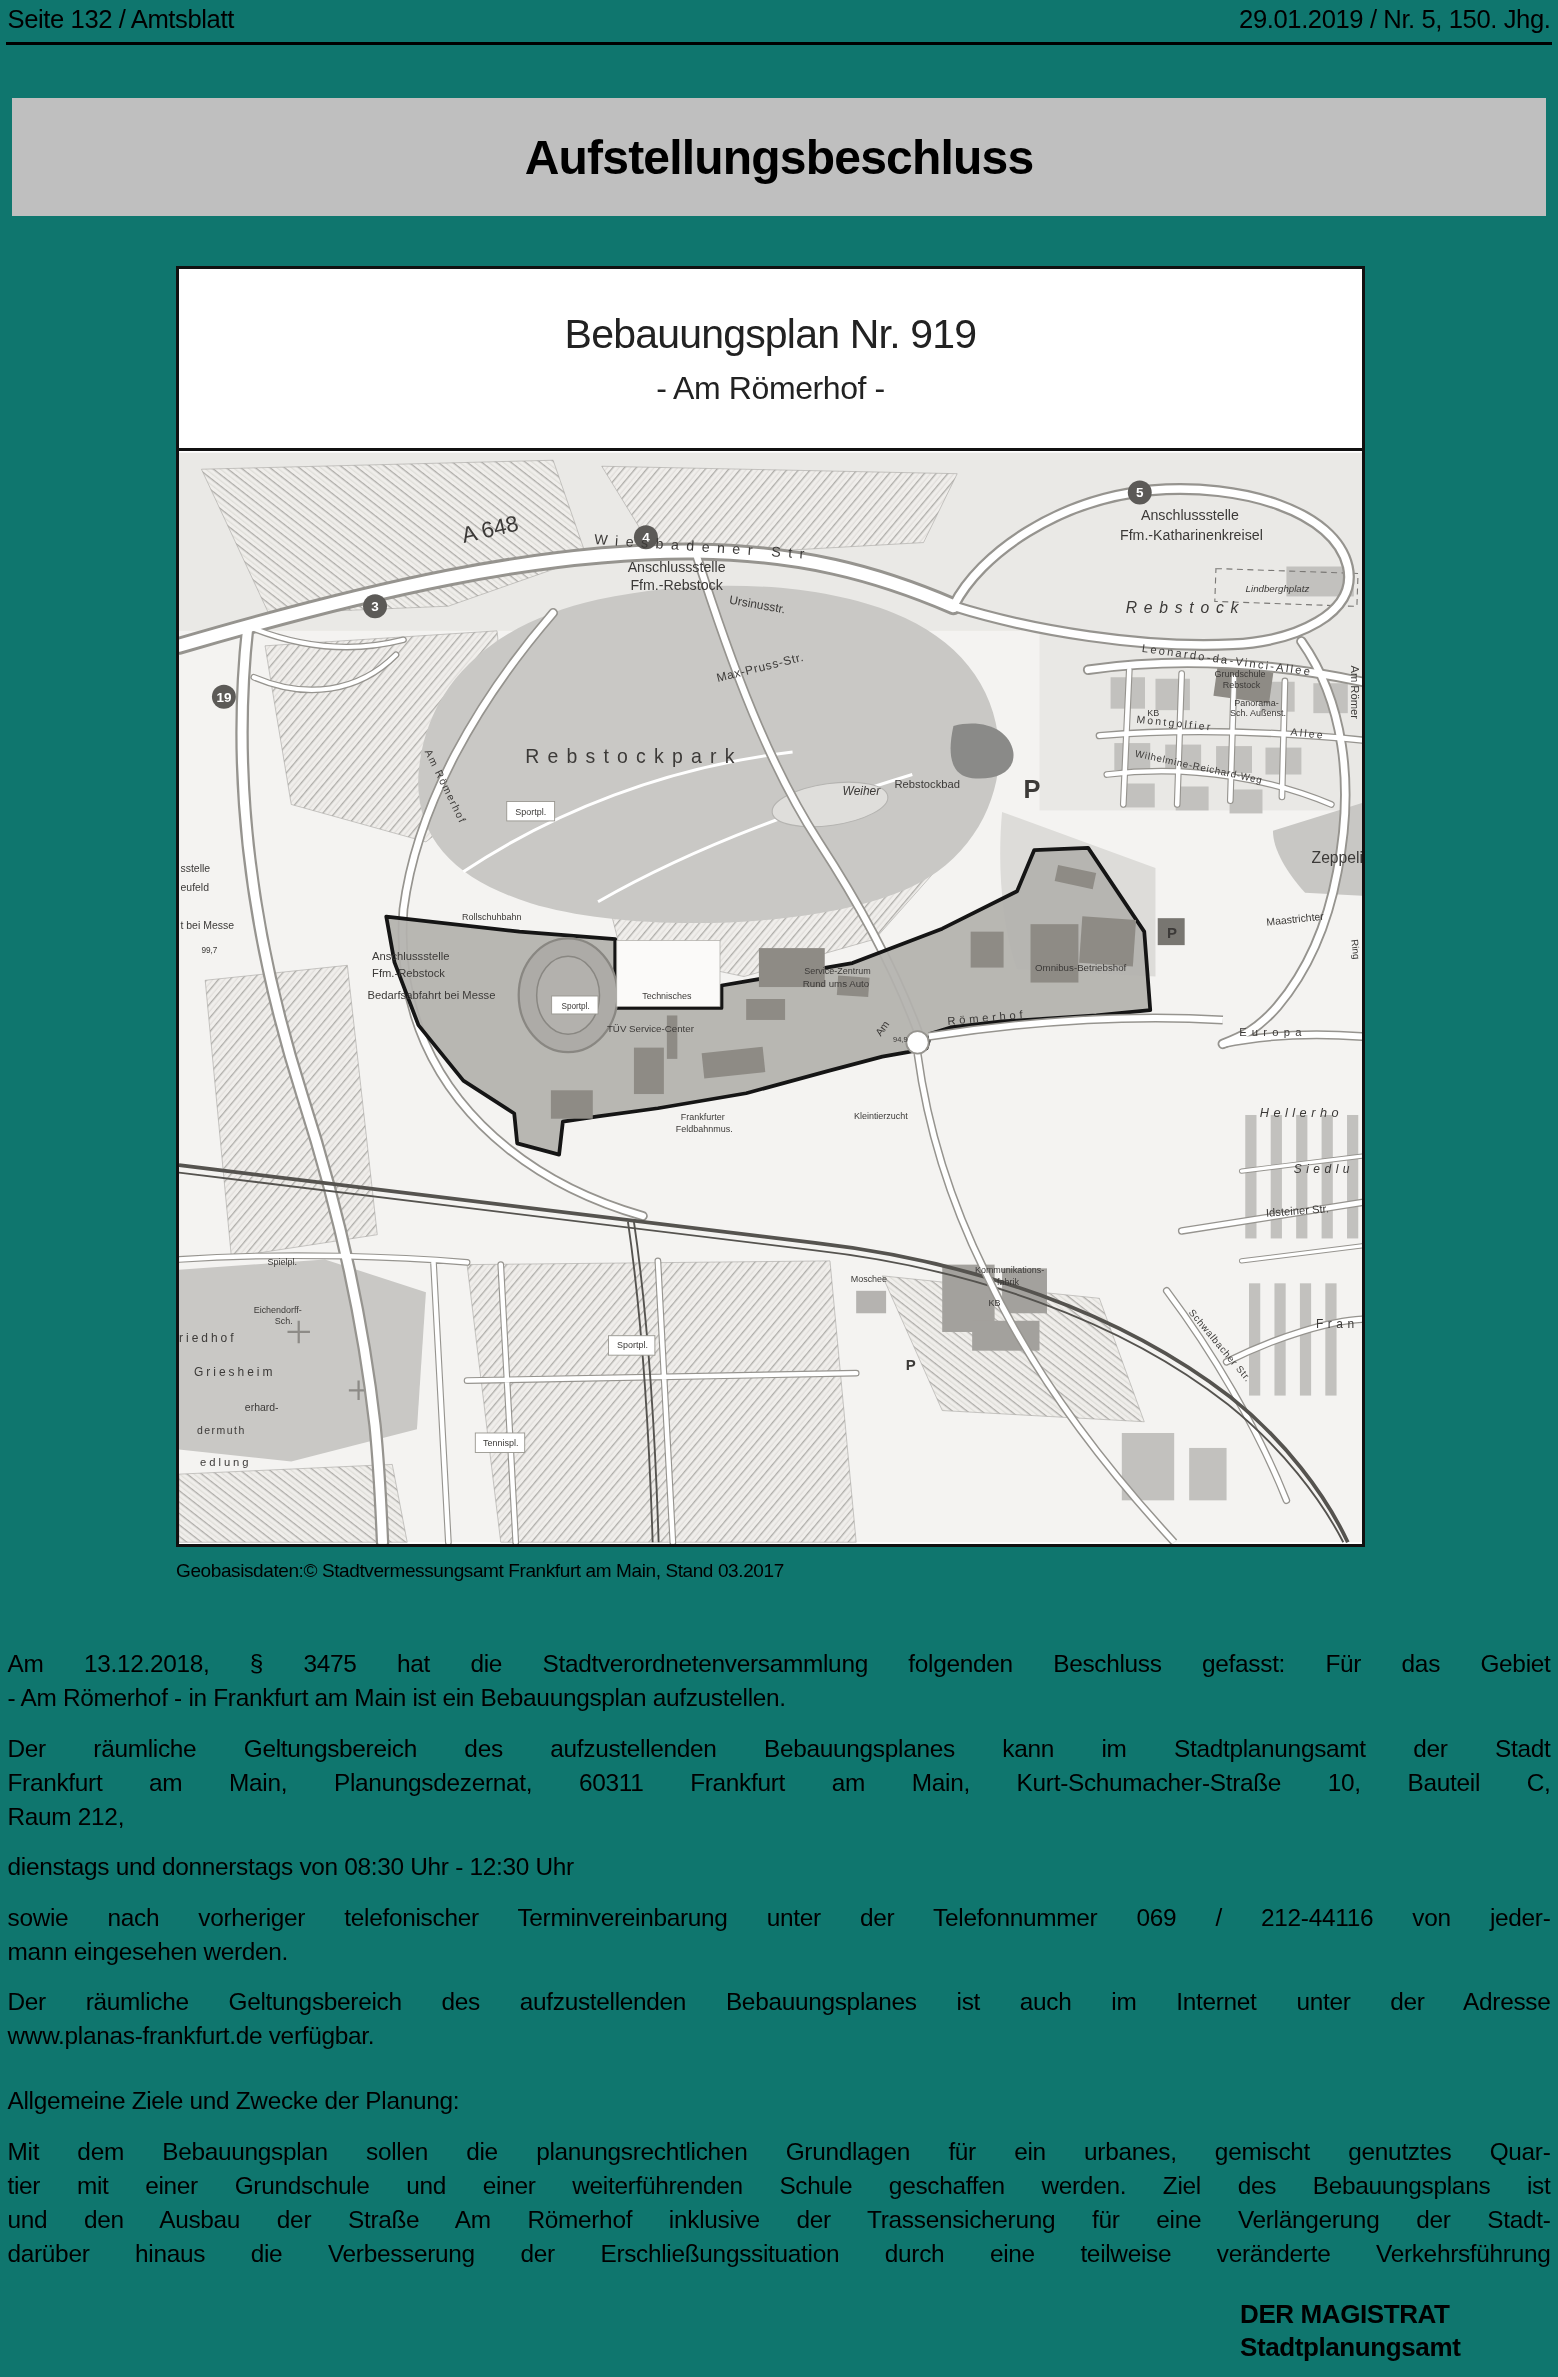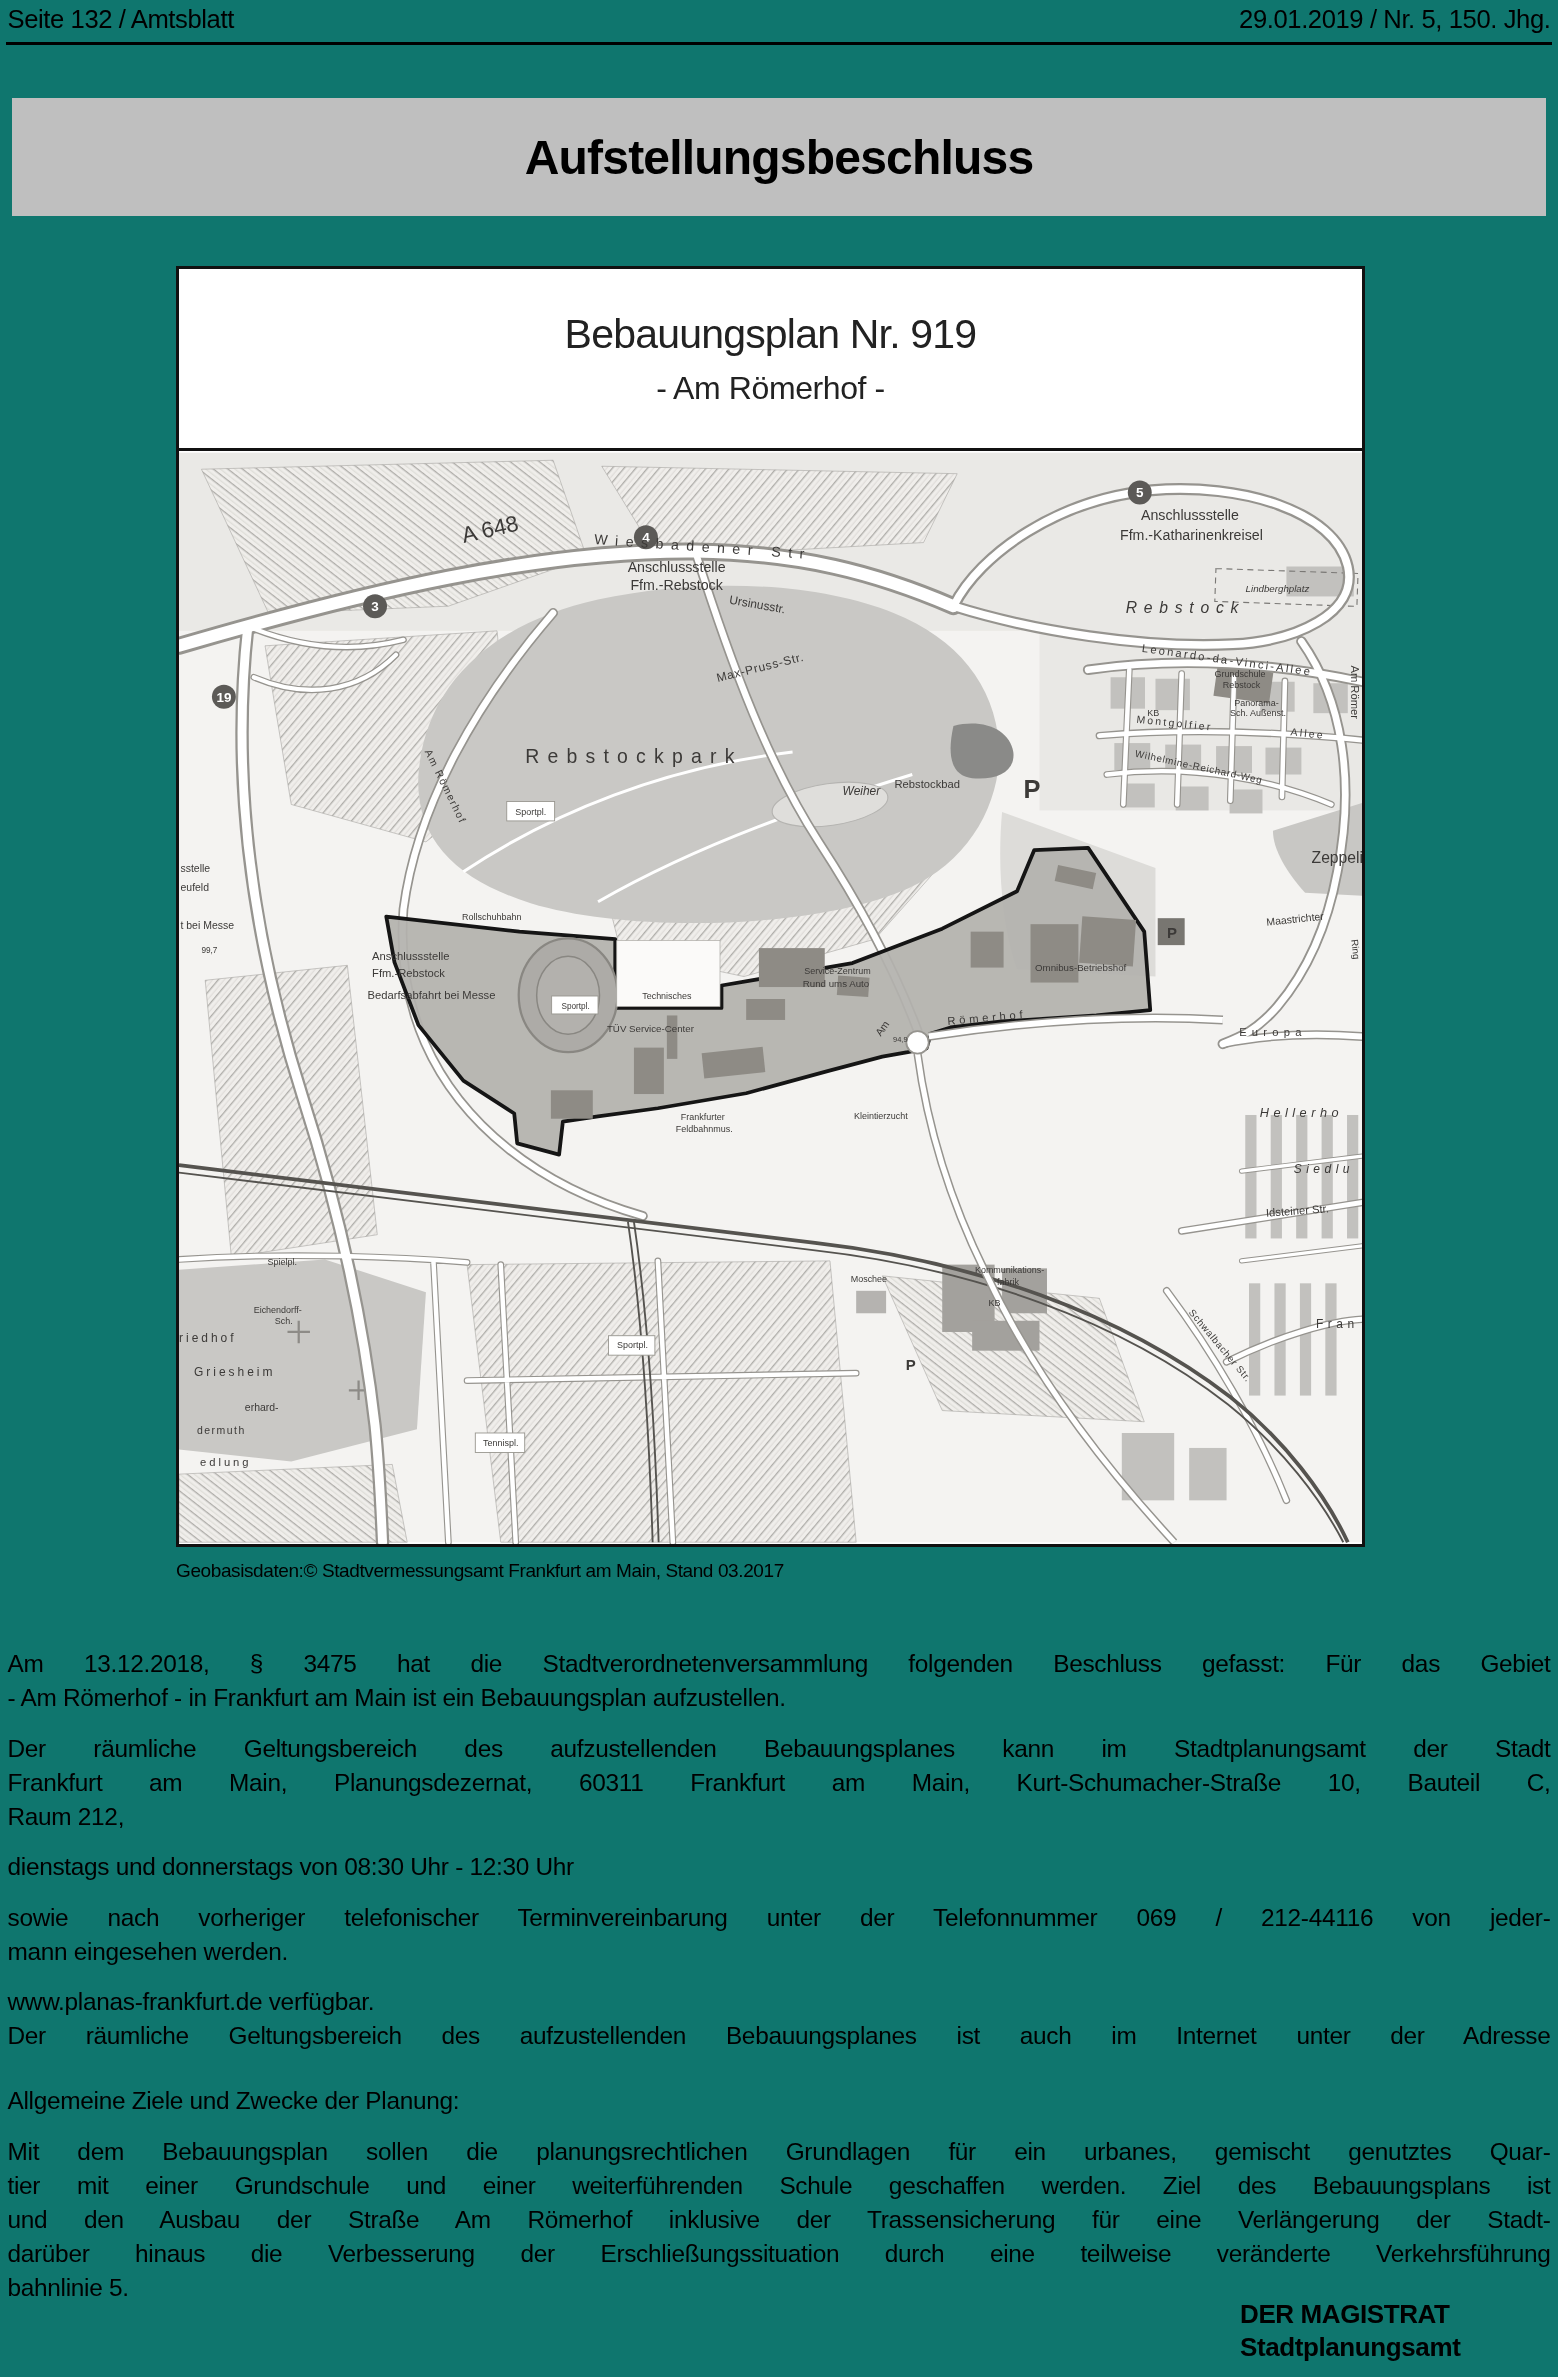--- a/index.html
+++ b/index.html
@@ -297,32 +297,31 @@
         <div class="line">Raum 212,</div>
       </div>
       <div class="para">
         <div class="line">dienstags und donnerstags von 08:30 Uhr - 12:30 Uhr</div>
       </div>
       <div class="para">
         <div class="line just">sowie nach vorheriger telefonischer Terminvereinbarung unter der Telefonnummer 069 / 212-44116 von jeder-</div>
         <div class="line">mann eingesehen werden.</div>
       </div>
       <div class="para">
+        <div class="line just">Der räumliche Geltungsbereich des aufzustellenden Bebauungsplanes ist auch im Internet unter der Adresse</div>
         <div class="line">www.planas-frankfurt.de verfügbar.</div>
-        <div class="line just">Der räumliche Geltungsbereich des aufzustellenden Bebauungsplanes ist auch im Internet unter der Adresse</div>
       </div>
       <div class="para heading">
         <div class="line">Allgemeine Ziele und Zwecke der Planung:</div>
       </div>
       <div class="para">
         <div class="line just">Mit dem Bebauungsplan sollen die planungsrechtlichen Grundlagen für ein urbanes, gemischt genutztes Quar-</div>
         <div class="line just">tier mit einer Grundschule und einer weiterführenden Schule geschaffen werden. Ziel des Bebauungsplans ist</div>
         <div class="line just">und den Ausbau der Straße Am Römerhof inklusive der Trassensicherung für eine Verlängerung der Stadt-</div>
         <div class="line just">darüber hinaus die Verbesserung der Erschließungssituation durch eine teilweise veränderte Verkehrsführung</div>
-        <div class="line">bahnlinie 5.</div>
       </div>
     </div>
 
   <div class="footer">
     <div>DER MAGISTRAT</div>
     <div>Stadtplanungsamt</div>
   </div>
 
 </div>
 

